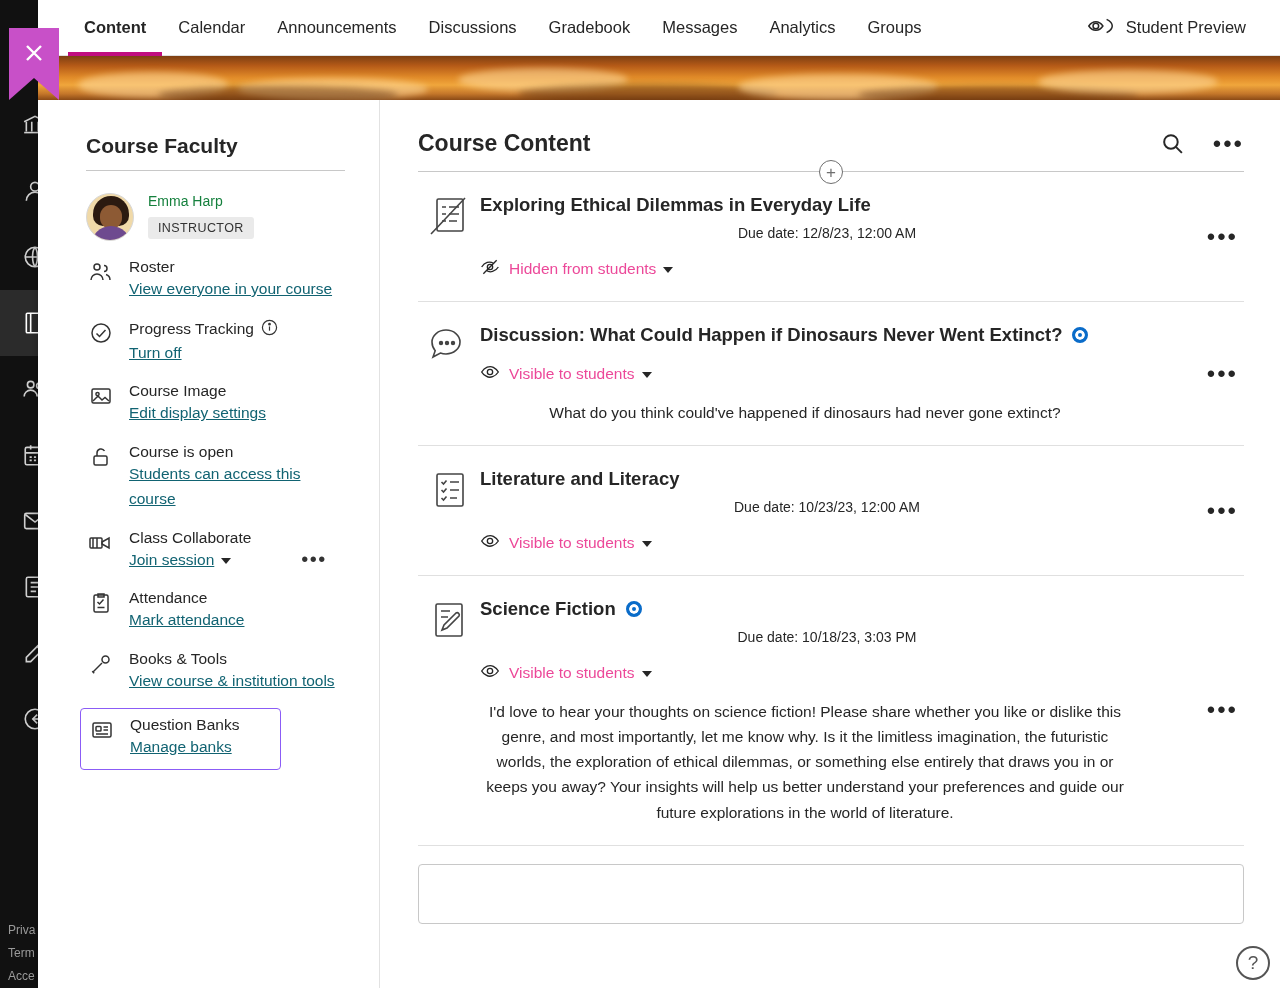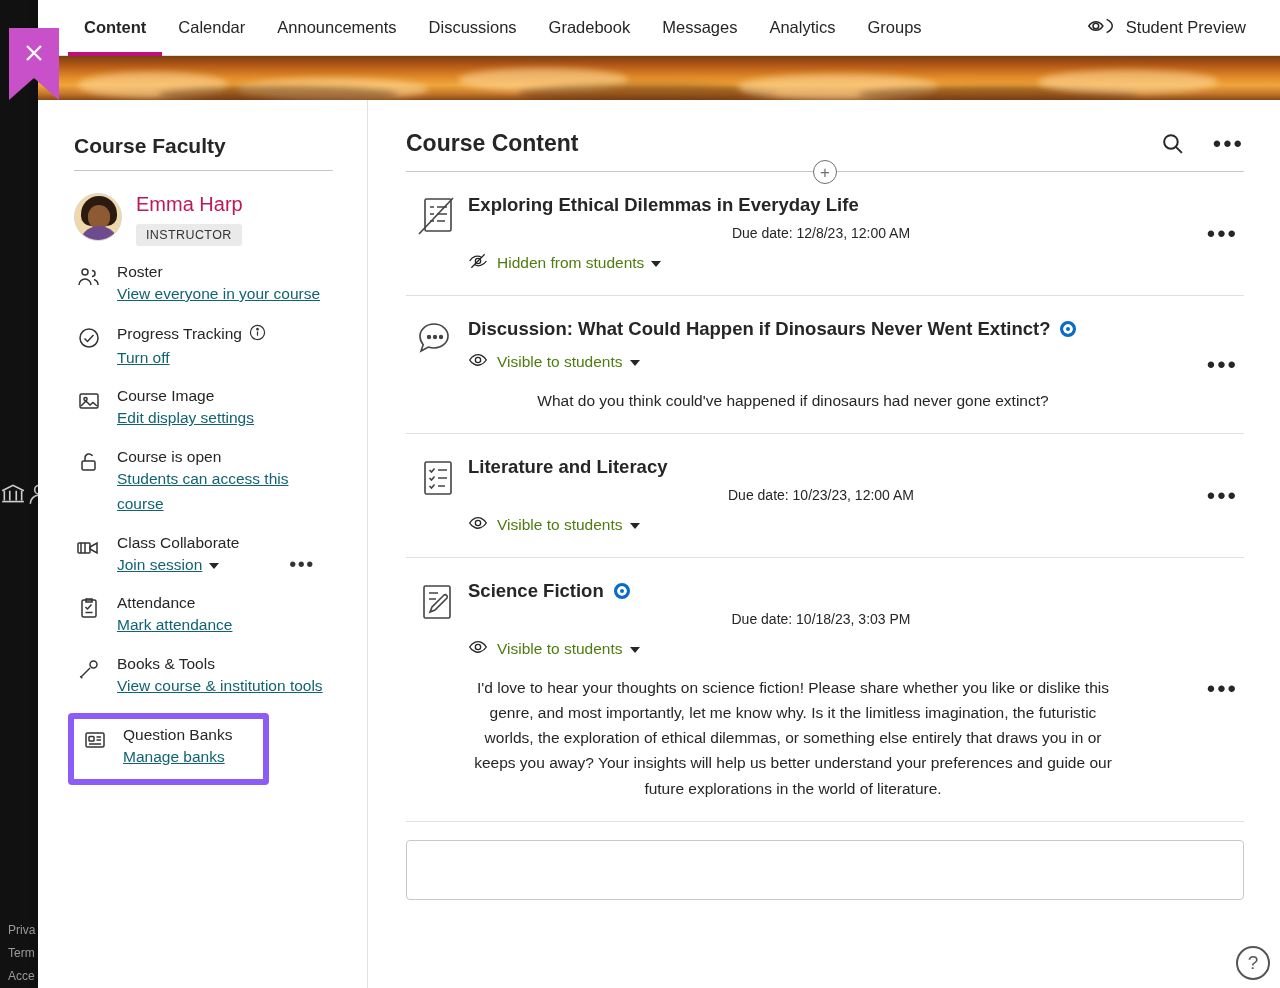--- a/index.html
+++ b/index.html
@@ -10,21 +10,21 @@
     font-family: "Liberation Sans", sans-serif;
     background: #ffffff;
     color: #262626;
   }
   #app { position: relative; width: 1280px; height: 988px; }
 
   
   .rail {
     position: absolute; left: 0; top: 0; width: 70px; height: 988px;
     background: #111111;
-    display: flex; flex-direction: row; align-items: center;
+    display: flex; flex-direction: column; align-items: center;
   }
   .rail-icon {
     width: 70px; height: 66px;
     display: flex; align-items: center; justify-content: center;
     color: #cfcfcf;
     position: relative;
   }
   .rail-icon.active { background: #2b2b2b; }
   .rail-icon svg { display: block; }
   .rail-spacer-top { height: 92px; }
@@ -110,20 +110,21 @@
     position: absolute; left: 38px; top: 100px; width: 1242px; height: 888px;
     display: flex;
   }
 
   
   .sidebar {
     width: 330px; min-width: 330px; height: 888px;
     padding: 34px 34px 0 36px;
     border-right: 1px solid #e2e2e2;
     background: #ffffff;
+    margin-left: 12px;
   }
   .sb-title {
     font-size: 21px; font-weight: bold; color: #262626;
     padding-bottom: 12px; border-bottom: 1px solid #c8c8c8;
     margin: 0 0 0 0;
   }
   .faculty {
     display: flex; align-items: flex-start; gap: 14px; margin-top: 22px;
   }
   .avatar {
@@ -137,21 +138,21 @@
     background: #2b1a10; border-radius: 18px 18px 10px 10px;
   }
   .avatar .face {
     position: absolute; left: 13px; top: 11px; width: 22px; height: 24px;
     background: #8d5a34; border-radius: 11px 11px 11px 11px;
   }
   .avatar .shoulders {
     position: absolute; left: 4px; bottom: -6px; width: 40px; height: 20px;
     background: #6e4a8f; border-radius: 20px 20px 0 0;
   }
-  .fac-name { font-size: 20px; color: #be185d; margin-bottom: 8px; }
+  .fac-name { font-size: 14px; color: #15803d; margin-bottom: 8px; }
   .fac-role {
     display: inline-block; font-size: 12.5px; letter-spacing: .4px;
     background: #eaeaea; color: #333; padding: 4px 10px; border-radius: 3px;
   }
   .details-title {
     font-size: 21px; font-weight: bold; color: #262626;
     padding-bottom: 12px; border-bottom: 1px solid #c8c8c8;
     margin-top: 36px;
   }
   .detail-row {
@@ -170,21 +171,21 @@
     cursor: pointer; display: inline;
     line-height: 1.65;
   }
   .with-caret::after {
     content: ""; display: inline-block; margin-left: 7px;
     border-left: 5px solid transparent; border-right: 5px solid transparent;
     border-top: 6px solid #262626; vertical-align: middle;
   }
   .row-dots { color: #333; font-size: 20px; letter-spacing: 1.5px; cursor: pointer; padding-left: 8px; }
   .highlight-box {
-    border: 6px solid #8b5cf6; border-radius: 4px;
+    border: 1px solid #8b5cf6; border-radius: 4px;
     padding: 7px 10px 10px 6px; margin-top: 14px; margin-left: -6px;
     display: flex; gap: 13px; width: 201px;
   }
 
   
   .main {
     flex: 1; padding: 30px 36px 0 38px; position: relative; overflow: hidden; text-align: center;
   }
   .main-head {
     display: flex; align-items: center; border-bottom: 1px solid #c8c8c8;
@@ -210,22 +211,22 @@
   }
   .item-ico { width: 62px; min-width: 62px; padding-top: 2px; color: #333; }
   .item-body { flex: 1; padding-right: 70px; }
   .item-title {
     font-size: 18.5px; font-weight: bold; color: #262626;
     display: flex; align-items: center; gap: 10px;
   }
   .item-title .lnk { cursor: pointer; }
   .item-due { font-size: 14px; color: #262626; margin-top: 9px; }
   .visibility {
-    display: flex; align-items: center; gap: 9px; margin-top: 10px;
-    font-size: 15.5px; color: #4d7c0f; cursor: pointer;
+    display: flex; align-items: center; gap: 9px; margin-top: 16px;
+    font-size: 15.5px; color: #ec4899; cursor: pointer;
   }
   .item-desc {
     font-size: 15.5px; color: #262626; line-height: 1.62; margin-top: 14px;
     max-width: 650px;
   }
   .item-dots {
     position: absolute; right: 6px; top: 50%; transform: translateY(-50%);
     font-size: 24px; letter-spacing: 2px; color: #262626; cursor: pointer;
   }
   .blue-dot {

